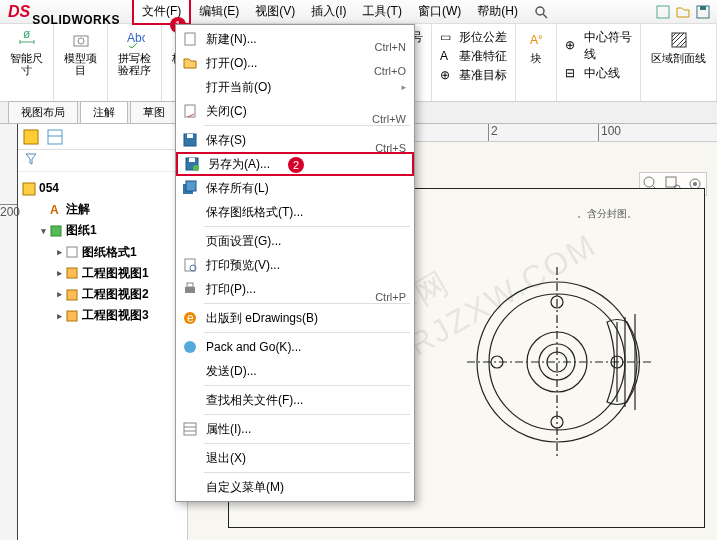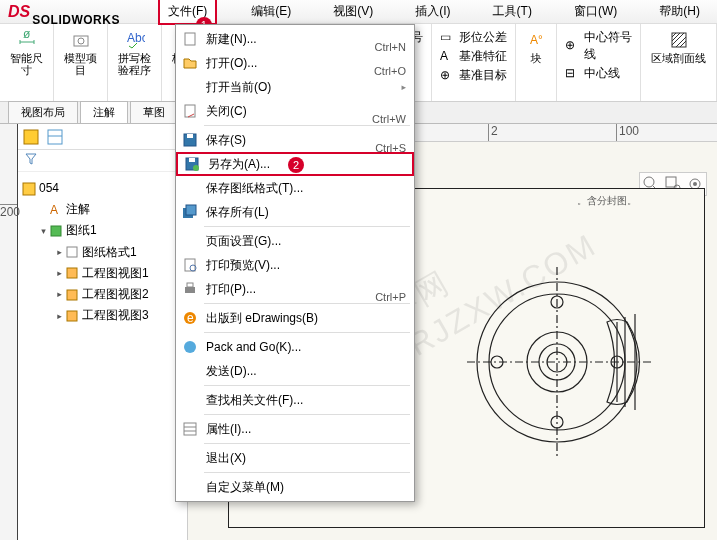--- a/index.html
+++ b/index.html
@@ -1,18 +1,18 @@
 <!DOCTYPE html>
 <html><head>
 <meta charset="utf-8">
 <style>
 * { box-sizing: border-box; margin: 0; padding: 0; font-family: "Microsoft YaHei", Arial, sans-serif; font-size: 12px; }
 body { background: #fff; width: 717px; height: 540px; overflow: hidden; position: relative; }
 
-.menubar { height: 24px; background: linear-gradient(#fdfdfd,#f0f0f0); border-bottom: 1px solid #ddd; display: flex; align-items: center; padding-left: 4px; gap: 26px; }
+.menubar { height: 24px; background: linear-gradient(#fdfdfd,#f0f0f0); border-bottom: 1px solid #ddd; display: flex; align-items: center; padding-left: 4px; }
 .logo { display: flex; align-items: center; padding: 0 4px; margin-right: 8px; }
 .logo-mark { color: #d6002a; font-weight: bold; font-size: 16px; font-style: italic; margin-right: 2px; }
 .logo-text { font-weight: bold; font-size: 12px; letter-spacing: 0.5px; margin-top: 16px; }
 .mitem { padding: 3px 8px; cursor: default; white-space: nowrap; }
 .mitem.active { border: 2px solid #d6002a; background: #fff; }
 .callout { display:inline-block; width:16px; height:16px; border-radius:50%; background:#d6002a; color:#fff; text-align:center; line-height:16px; font-size:11px; position:absolute; }
 
 .ribbon { height: 78px; background: #fff; border-bottom: 1px solid #d0d0d0; display: flex; }
 .rib-group { border-right: 1px solid #e0e0e0; padding: 4px 6px; display: flex; flex-direction: column; align-items: center; justify-content: flex-start; }
 .rib-btn { display:flex; flex-direction:column; align-items:center; padding:2px 4px; cursor:default; }
@@ -26,33 +26,33 @@
 .tab.active { background:#fff; }
 
 .main { display:flex; height: calc(540px - 24px - 78px - 22px); }
 .ruler-v { width:18px; background:#f4f4f4; border-right:1px solid #404040; position:relative; font-size:9px; color:#555; }
 .ruler-v .tick { position:absolute; left:0; width:100%; border-top:1px solid #888; text-align:center; }
 .sidebar { width:170px; border-right:1px solid #ccc; background:#fff; display:flex; flex-direction:column; }
 .side-toolbar { height:26px; border-bottom:1px solid #ddd; display:flex; align-items:center; padding:0 4px; gap:6px; }
 .side-toolbar .ic { width:18px;height:18px; }
 .filter-row { height:22px; border-bottom:1px solid #eee; padding:2px 6px; }
 .tree { padding:6px 4px; font-size:11px; line-height:1.6; }
-.tree .node { display:flex; align-items:center; padding:1px 0; white-space:nowrap; }
+.tree .node { display:flex; align-items:center; padding:1px 0; white-space:nowrap;font-weight:bold; }
 .tree .caret { width:11px; display:inline-block; text-align:center; color:#555; font-size:9px; }
 .tree .ic { width:14px;height:14px; margin-right:3px; display:inline-flex;align-items:center;justify-content:center; }
 .tree .children { margin-left:16px; }
 
 .canvas-wrap { flex:1; position:relative; background:#fff; }
 .ruler-h { height:18px; background:#f4f4f4; border-bottom:1px solid #ccc; position:relative; font-size:9px; color:#555; }
 .ruler-h .tick { position:absolute; top:0; height:100%; border-left:1px solid #888; padding-left:2px; }
 .canvas { position:absolute; top:18px; left:0; right:0; bottom:0; background:#f7f6f0; }
 .canvas-toolbar { position:absolute; top:30px; right:10px; display:flex; gap:4px; background:rgba(255,255,255,0.8); padding:2px; border:1px solid #ccc; }
 .canvas-toolbar .ic{width:18px;height:18px;}
 .sheet-frame { position:absolute; top:46px; left:40px; right:12px; bottom:12px; border:1px solid #222; background:#f9f8f2; }
-.sheet-title { position:absolute; top:52px; right:80px; font-size:10px; color:#555; }
+.sheet-title { position:absolute; top:65px; right:80px; font-size:10px; color:#555; }
 .watermark { position:absolute; top:120px; left:100px; font-size:32px; color:rgba(0,0,0,0.08); transform:rotate(-30deg); pointer-events:none; letter-spacing:2px; }
 .drawing { position:absolute; top:120px; right:50px; width:200px; height:200px; }
 
 .dropdown { position:absolute; top:24px; left:175px; width:240px; background:#fff; border:1px solid #999; box-shadow:3px 3px 8px rgba(0,0,0,.3); z-index:100; padding:2px 0; }
 .dd-item { display:flex; align-items:center; height:24px; padding:0 8px 0 4px; cursor:default; }
 .dd-item .ic { width:20px; height:20px; margin-right:6px; display:flex;align-items:center;justify-content:center; flex-shrink:0; }
 .dd-item .lbl { flex:1; font-size:12px; white-space:nowrap; }
 .dd-item .sc { color:#555; font-size:11px;margin-top:16px; }
 .dd-item.hl { border:2px solid #d6002a; }
 .dd-sep { height:1px; background:#ddd; margin:2px 4px 2px 28px; }
@@ -309,21 +309,21 @@
               </span>
               <span>工程图视图3</span>
             </div>
         </div>
       </div>
     </div>
   </div>
 
   <div class="canvas-wrap">
     <div class="ruler-h">
-      <div class="tick" style="left:428px">100</div>
+      <div class="tick" style="left:410px">100</div>
       <div class="tick" style="left:300px">2</div>
     </div>
     <div class="canvas">
       <div class="canvas-toolbar">
         <span class="ic">
             <svg width="18" height="18">
               <circle cx="7" cy="7" r="5" fill="none" stroke="#777"></circle>
               <line x1="11" y1="11" x2="16" y2="16" stroke="#777"></line>
             </svg>
           </span>
@@ -419,31 +419,31 @@
         <svg width="16" height="16">
           <rect x="2" y="2" width="12" height="12" fill="#37a" stroke="#258"></rect>
           <rect x="5" y="2" width="6" height="4" fill="#fff"></rect>
           <circle cx="12" cy="12" r="3" fill="#5b5"></circle>
         </svg>
       </span>
       <span class="lbl">另存为(A)...</span>
       <span class="callout" style="top:3px;left:110px">2</span>
     </div>
   <div class="dd-item">
-      <span class="ic"></span>
-      <span class="lbl">保存图纸格式(T)...</span>
-    </div>
-  <div class="dd-item">
       <span class="ic">
         <svg width="16" height="16">
           <rect x="1" y="4" width="10" height="10" fill="#37a"></rect>
           <rect x="4" y="1" width="10" height="10" fill="#59c" stroke="#258"></rect>
         </svg>
       </span>
       <span class="lbl">保存所有(L)</span>
+    </div>
+  <div class="dd-item">
+      <span class="ic"></span>
+      <span class="lbl">保存图纸格式(T)...</span>
     </div>
   <div class="dd-sep"></div>
   <div class="dd-item">
       <span class="ic"></span>
       <span class="lbl">页面设置(G)...</span>
     </div>
   <div class="dd-item">
       <span class="ic">
         <svg width="16" height="16">
           <rect x="3" y="2" width="10" height="12" fill="#fff" stroke="#888"></rect>

